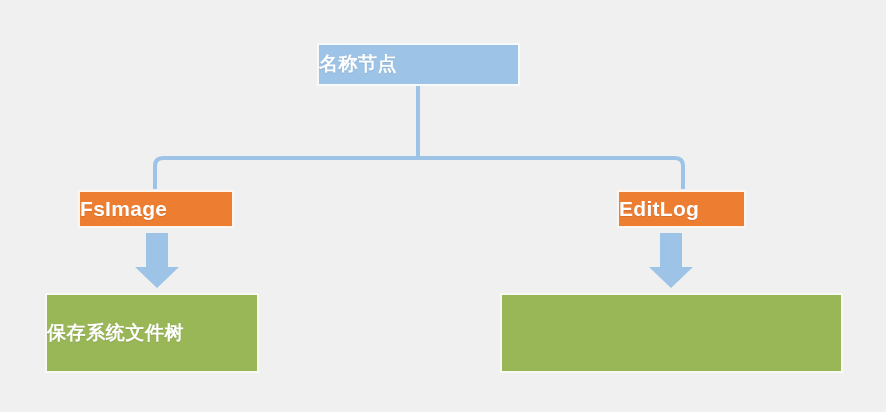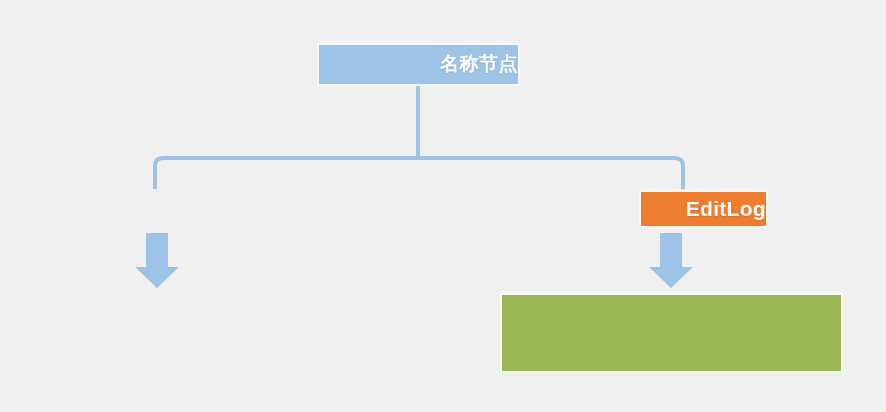--- a/index.html
+++ b/index.html
@@ -20,21 +20,21 @@
     height: 412px;
     background: #f0f0f0;
   }
 
   
   .node {
     position: absolute;
     box-sizing: border-box;
     display: flex;
     align-items: center;
-    justify-content: flex-end;
+    justify-content: flex-start;
     text-align: center;
     color: #ffffff;
     font-weight: bold;
     line-height: 1.28;
     letter-spacing: 0.5px;
     border: 2px solid rgba(255,255,255,0.92);
     text-shadow: 0 1px 1px rgba(0,0,0,0.10);
     -webkit-font-smoothing: antialiased;
   }
 
@@ -54,21 +54,21 @@
     height: 38px;
     font-size: 21px;
     letter-spacing: 0.3px;
   }
   .node-fsimage {
     left: 78px;
     top: 190px;
     width: 156px;
   }
   .node-editlog {
-    left: 639px;
+    left: 617px;
     top: 190px;
     width: 129px;
   }
 
   
   .node-green {
     background: #9ab757;
     font-size: 19px;
     letter-spacing: 0.6px;
   }
@@ -112,24 +112,30 @@
 
     <polygon points="146,233 168,233 168,267 179,267 157,288 135,267 146,267" fill="#9dc3e6"></polygon>
 
     <polygon points="660,233 682,233 682,267 693,267 671,288 649,267 660,267" fill="#9dc3e6"></polygon>
   </svg>
 
   <div class="node node-root">
     <span>名称节点</span>
   </div>
 
+  <div class="node node-orange node-fsimage">
+    <span>FsImage</span>
+  </div>
 
   <div class="node node-orange node-editlog">
     <span>EditLog</span>
   </div>
 
+  <div class="node node-green node-green-left">
+    <span>保存系统文件树</span>
+  </div>
 
   <div class="node node-green node-green-right">
     <span>
     </span>
   </div>
 
 </div>
 
 </body></html>

